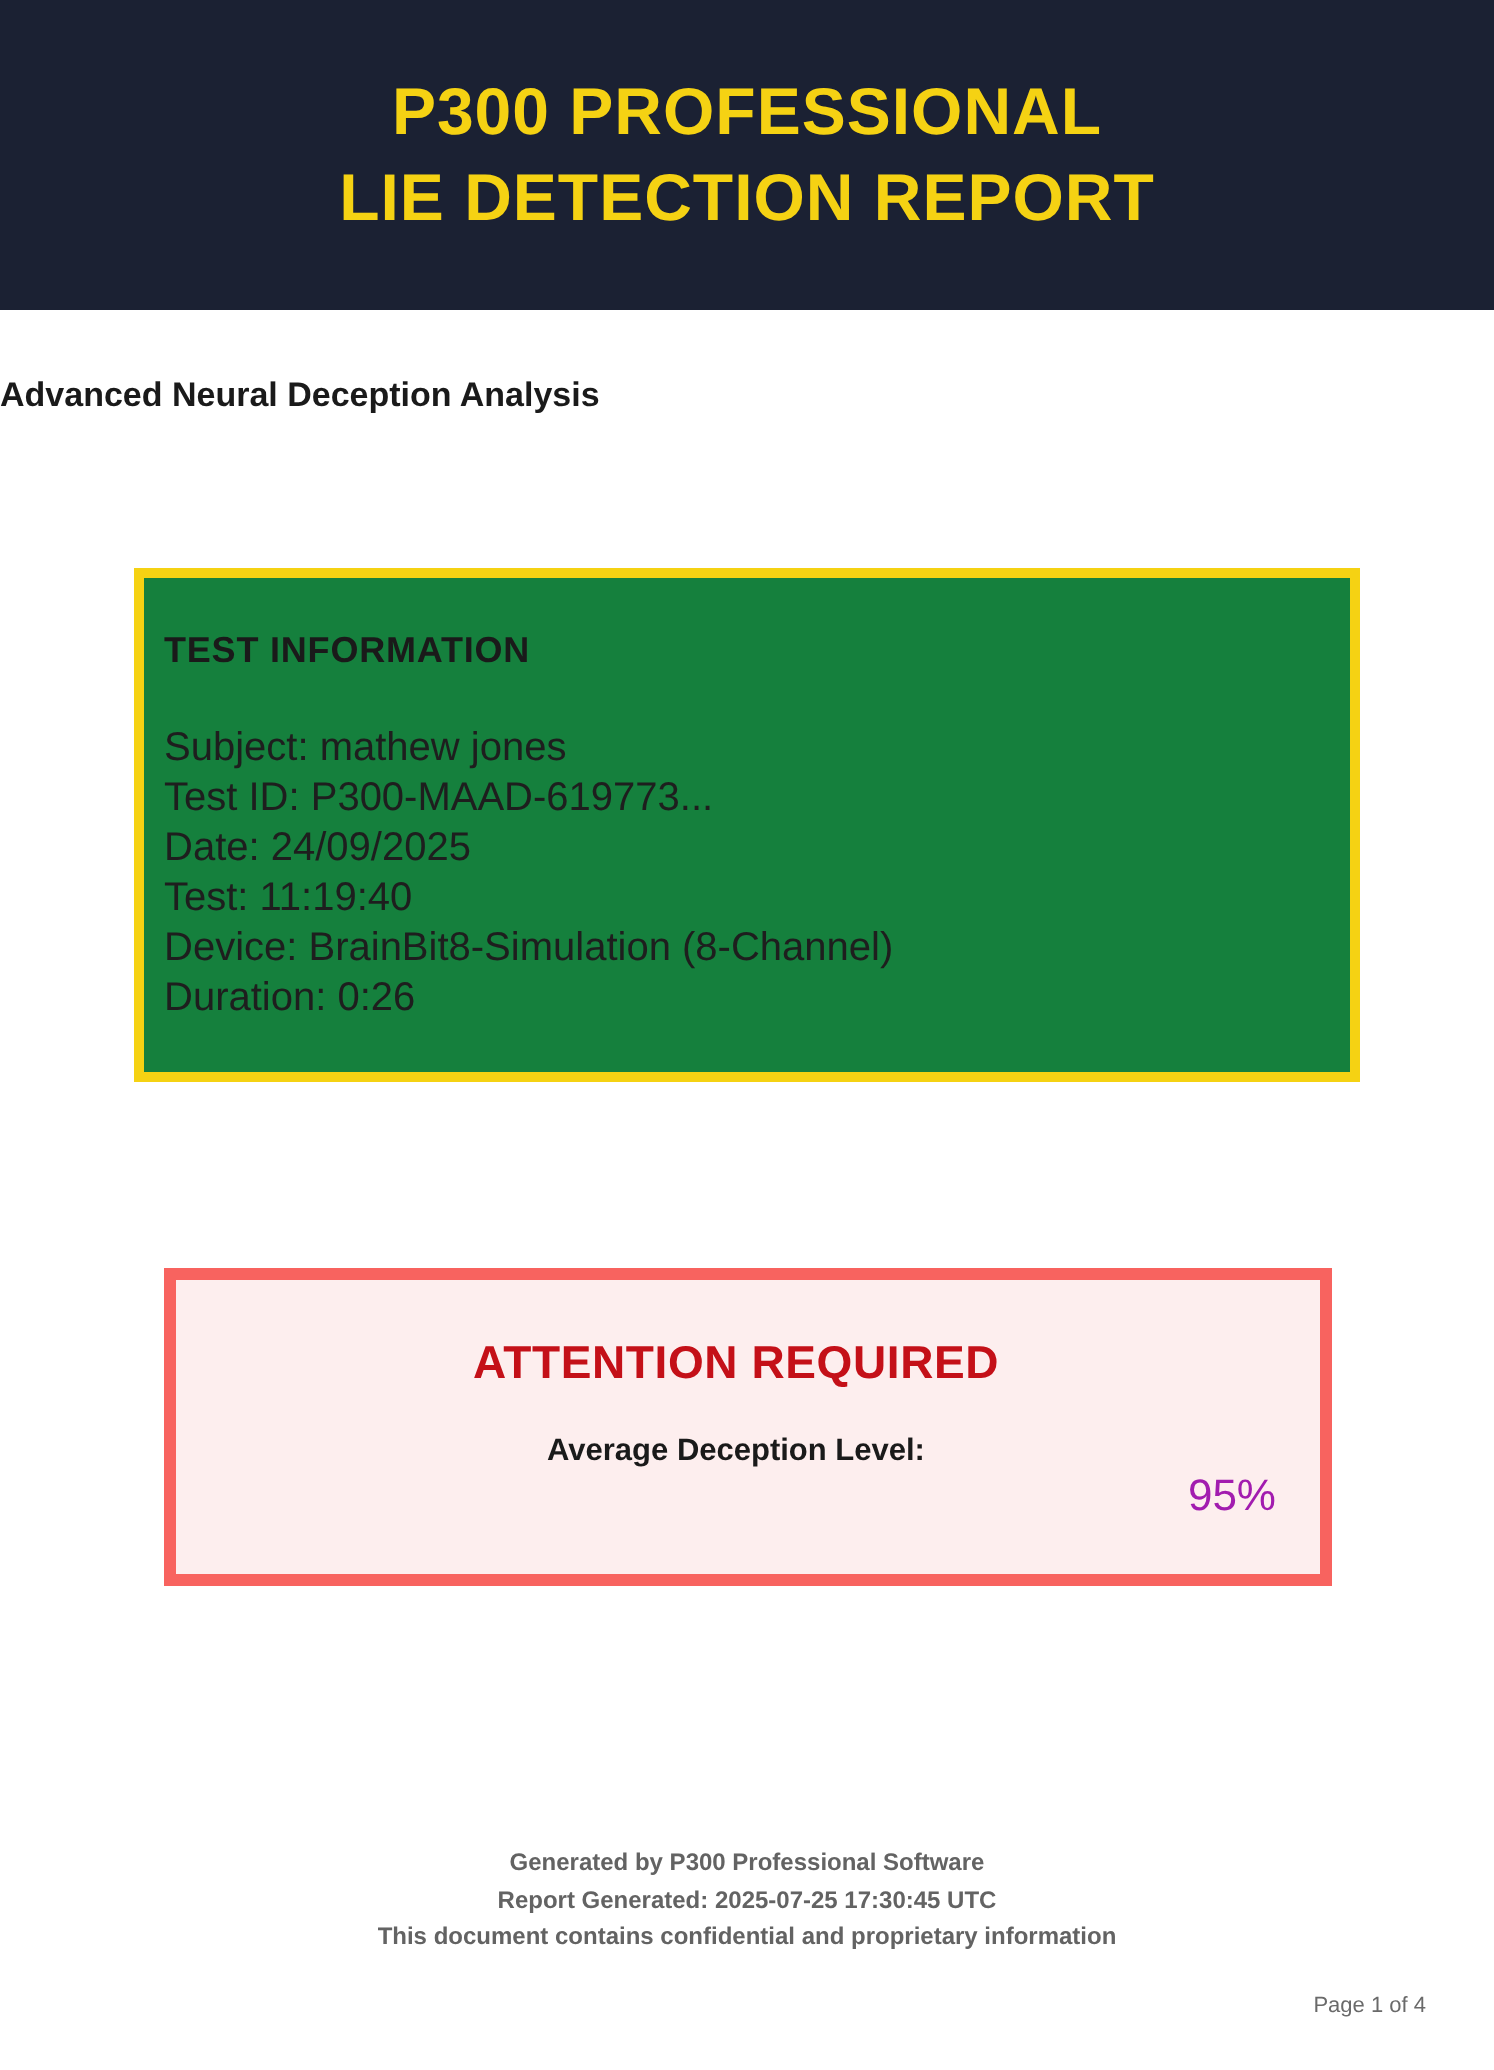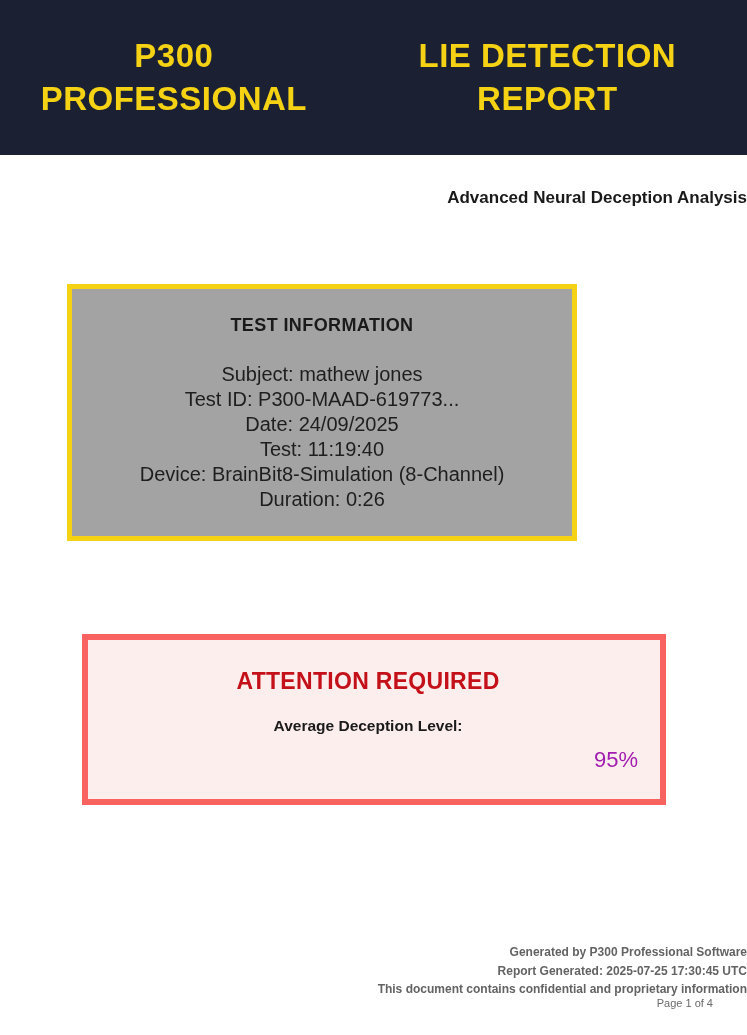--- a/index.html
+++ b/index.html
@@ -14,54 +14,54 @@
     color: #1a1a1a;
     overflow: hidden;
     position: relative;
   }
 
   
   .header-banner {
     background: #1b2133;
     height: 155px;
     display: flex;
-    flex-direction: row;
+    flex-direction: column;
     align-items: center;
     justify-content: center;
     box-sizing: border-box;
   }
   .header-title-line {
     color: #f5d213;
     font-size: 33px;
     font-weight: bold;
     letter-spacing: 0.5px;
     line-height: 1.28;
     text-align: center;
   }
 
   
   .subtitle {
-    text-align: right;
+    text-align: left;
     font-size: 17px;
     font-weight: bold;
     color: #1a1a1a;
     margin-top: 33px;
   }
 
   
   .info-box {
     position: absolute;
     left: 67px;
     top: 284px;
-    width: 510px;
+    width: 613px;
     box-sizing: border-box;
     border: 5px solid #f5d213;
-    background: #a3a3a3;
+    background: #15803d;
     padding: 26px 10px 24px 10px;
-    text-align: center;
+    text-align: left;
   }
   .info-box-title {
     font-size: 18px;
     font-weight: bold;
     letter-spacing: 0.4px;
     margin-bottom: 26px;
   }
   .info-line {
     font-size: 20px;
     line-height: 25px;
@@ -84,38 +84,36 @@
     font-size: 23px;
     font-weight: bold;
     color: #c41018;
     letter-spacing: 0.3px;
     margin-bottom: 22px;
   }
   .alert-label {
     font-size: 15.5px;
     font-weight: bold;
     color: #1a1a1a;
-    margin-bottom: 12px;
   }
   .alert-value {
     font-size: 22px;
     font-weight: normal;
     color: #a21caf;
     text-align: right;
   }
 
   
   .footer {
     position: absolute;
     left: 0;
     right: 0;
     top: 922px;
-    text-align: right;
+    text-align: center;
     color: #636363;
-    margin-top: 21px;
   }
   .footer-line {
     font-size: 12px;
     font-weight: bold;
     line-height: 18.5px;
   }
   .page-number {
     position: absolute;
     right: 34px;
     top: 997px;

